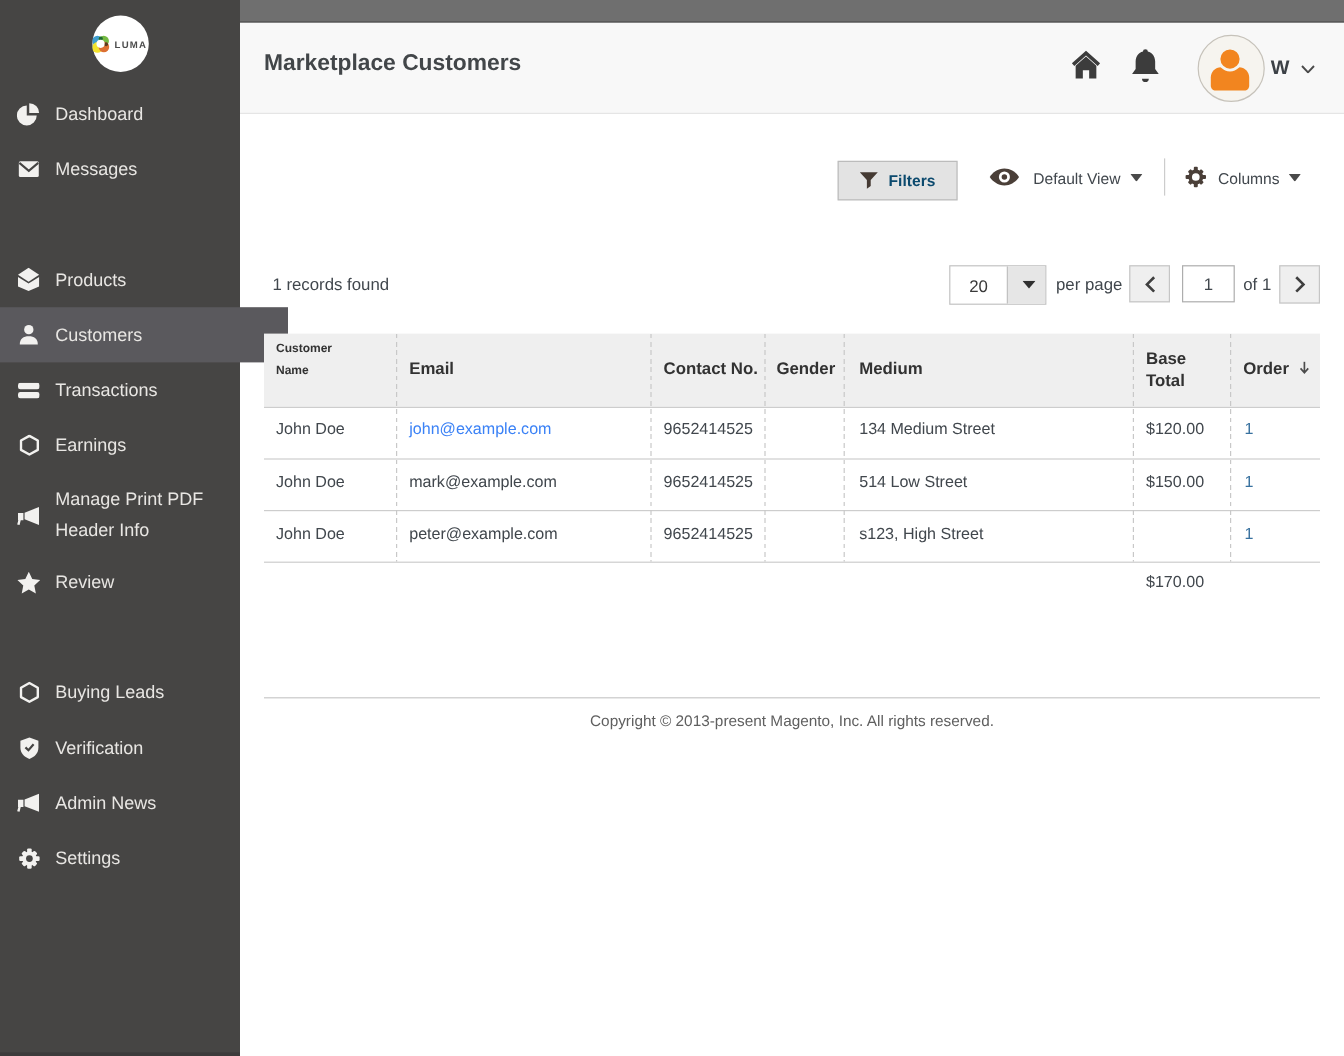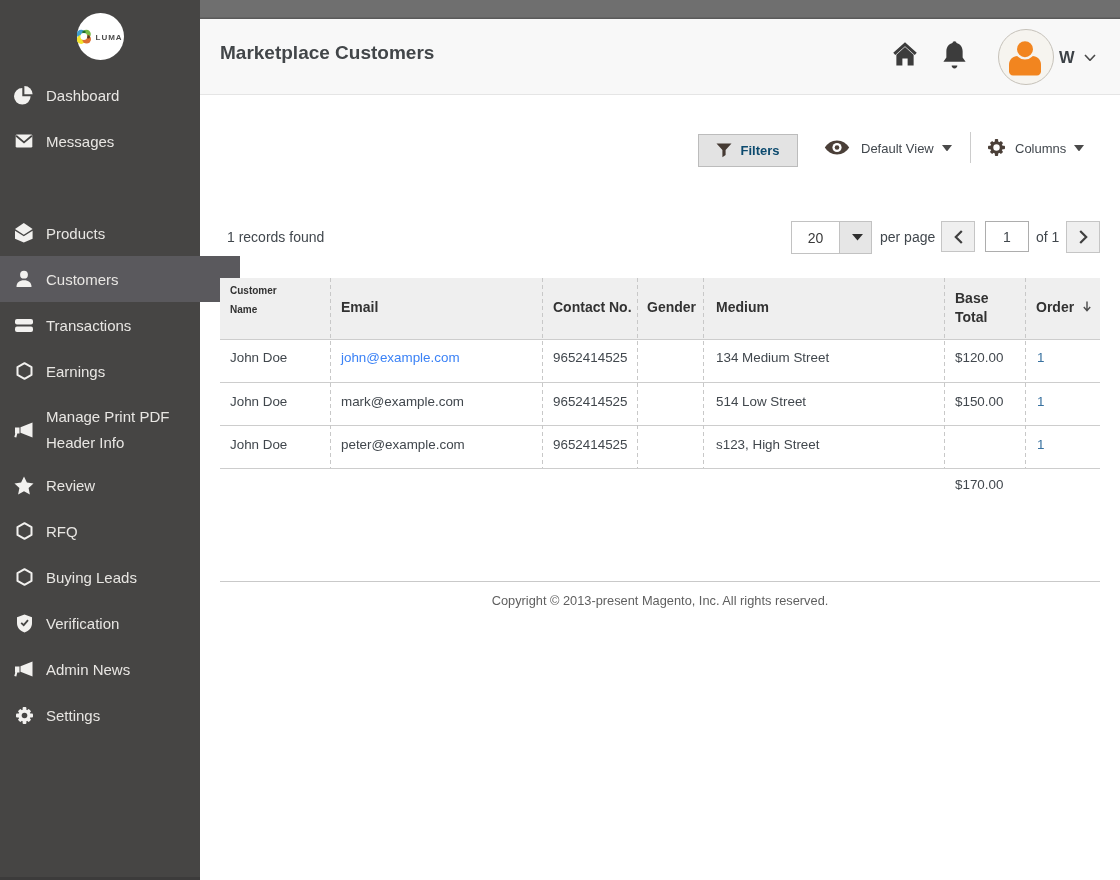--- a/index.html
+++ b/index.html
@@ -100,28 +100,20 @@
       <span class="mt" style="line-height:26px">Manage Print PDF<br>Header Info</span>
     </div>
   <div class="mitem" style="top:462px">
       <span class="mi">
         <svg width="20" height="19" viewBox="0 0 20 19">
           <path d="M10,0.5 L12.9,6.6 L19.5,7.4 L14.6,12 L15.9,18.5 L10,15.2 L4.1,18.5 L5.4,12 L0.5,7.4 L7.1,6.6 Z" fill="#f2f1ef"></path>
         </svg>
       </span>
       <span class="mt">Review</span>
     </div>
-  <div class="mitem" style="top:508px">
-      <span class="mi">
-        <svg width="17" height="18" viewBox="0 0 17 18">
-          <path d="M8.5,1.2 L15.5,5.1 V12.9 L8.5,16.8 L1.5,12.9 V5.1 Z" fill="none" stroke="#f2f1ef" stroke-width="2" stroke-linejoin="round"></path>
-        </svg>
-      </span>
-      <span class="mt">RFQ</span>
-    </div>
   <div class="mitem" style="top:554px">
       <span class="mi">
         <svg width="17" height="18" viewBox="0 0 17 18">
           <path d="M8.5,1.2 L15.5,5.1 V12.9 L8.5,16.8 L1.5,12.9 V5.1 Z" fill="none" stroke="#f2f1ef" stroke-width="2" stroke-linejoin="round"></path>
         </svg>
       </span>
       <span class="mt">Buying Leads</span>
     </div>
   <div class="mitem" style="top:600px">
       <span class="mi">

